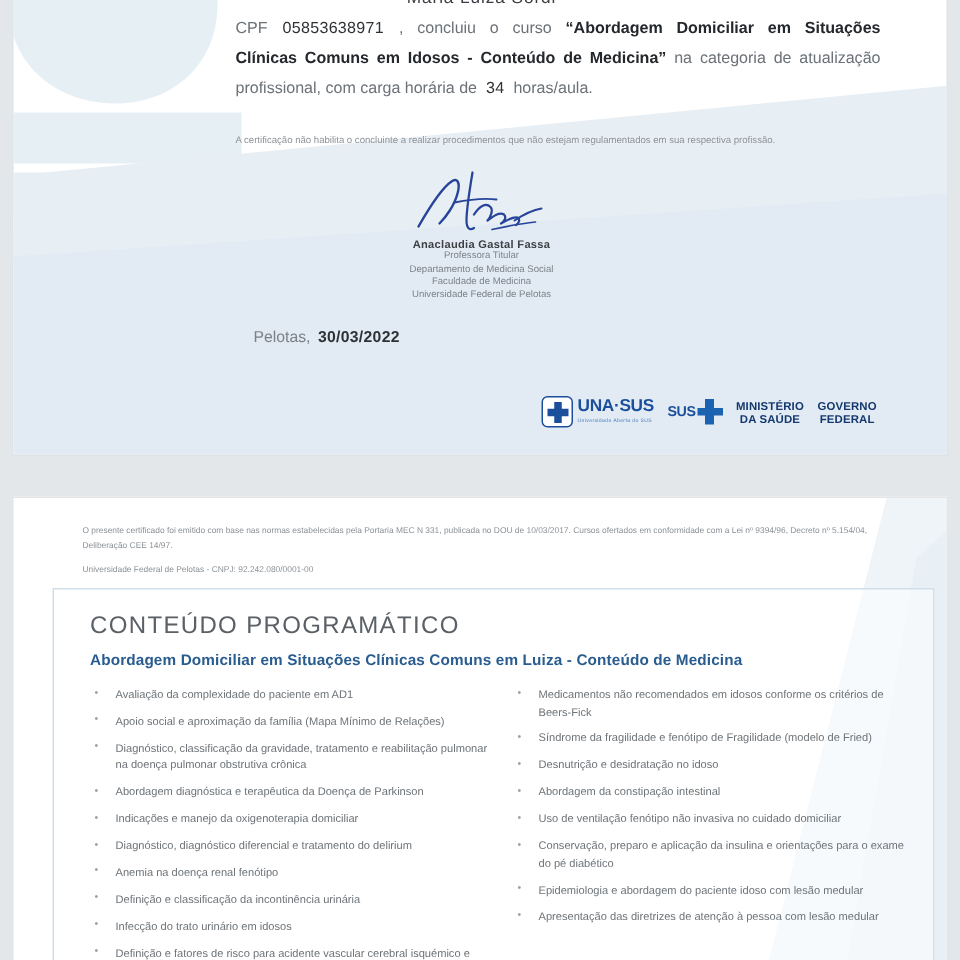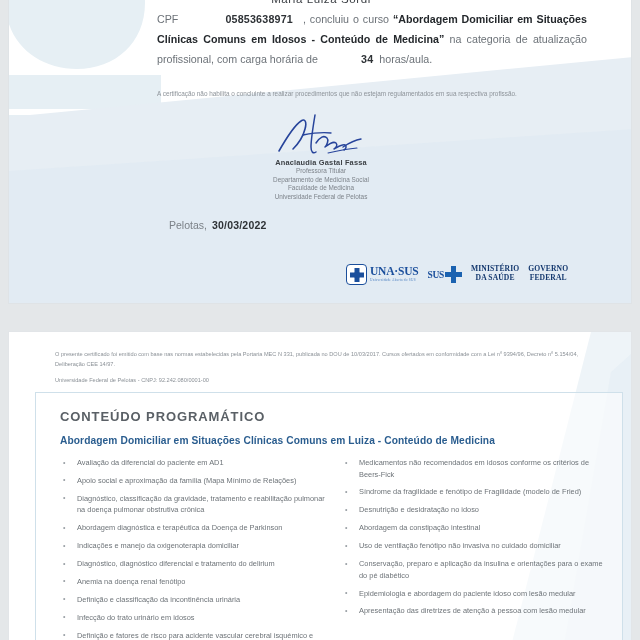--- a/index.html
+++ b/index.html
@@ -85,23 +85,22 @@
     left: 148px;
     top: 318px;
     width: 430px;
     font-size: 10.7px;
     line-height: 20px;
     color: #6c7278;
     text-align: justify;
   }
   .body-text .strong-val {
     color: #2e3236;
-    font-weight: bold;
+    font-weight: normal;
     letter-spacing: 0.2px;
-    margin-left: 37px;
   }
   .body-text .course-title {
     color: #24282c;
     font-weight: bold;
   }
   .body-text .spacer-l { display:inline-block; width: 10px; }
   .body-text .spacer-s { display:inline-block; width: 6px; }
 
   .disclaimer {
     position: absolute;
@@ -145,25 +144,25 @@
   .city-date .date-val {
     color: #2e3236;
     font-weight: bold;
     margin-left: 5px;
     letter-spacing: 0.2px;
   }
 
   
   .logo-strip {
     position: absolute;
-    left: 337px;
+    left: 352px;
     top: 573px;
     display: flex;
+    align-items: center;
     gap: 9px;
-    font-family: Liberation Serif, serif;
   }
   .logo-unasus { display: flex; align-items: center; gap: 3px; }
   .unasus-badge {
     width: 19px; height: 19px;
     border: 1.6px solid #1b4f9c;
     border-radius: 4px;
     position: relative;
     background: #fff;
   }
   .unasus-badge::before {
@@ -263,22 +262,22 @@
     height: 268px;
     border: 1px solid #cfe0ea;
     box-sizing: border-box;
     background: rgba(255,255,255,0.55);
   }
 
   .content-heading {
     position: absolute;
     left: 24px;
     top: 16px;
-    font-size: 13px;
-    font-weight: bold;
+    font-size: 16px;
+    font-weight: normal;
     color: #5a6066;
     letter-spacing: 0.9px;
   }
   .content-course {
     position: absolute;
     left: 24px;
     top: 42px;
     font-size: 10.2px;
     font-weight: bold;
     color: #2a5d8f;
@@ -413,21 +412,21 @@
     <div class="legal-block">O presente certificado foi emitido com base nas normas estabelecidas pela Portaria MEC N 331, publicada no DOU de 10/03/2017. Cursos ofertados em conformidade com a Lei nº 9394/96, Decreto nº 5.154/04, Deliberação CEE 14/97.</div>
     <div class="legal-cnpj">Universidade Federal de Pelotas - CNPJ: 92.242.080/0001-00</div>
 
     <div class="content-box">
       <div class="content-heading">CONTEÚDO PROGRAMÁTICO</div>
       <div class="content-course">Abordagem Domiciliar em Situações Clínicas Comuns em Luiza - Conteúdo de Medicina</div>
 
       <div class="columns">
         <div class="col">
           <ul class="bullets" id="left-list">
-              <li>Avaliação da diferencial do paciente em AD1</li>
+              <li>Avaliação da complexidade do paciente em AD1</li>
               <li>Apoio social e aproximação da família (Mapa Mínimo de Relações)</li>
               <li>Diagnóstico, classificação da gravidade, tratamento e reabilitação pulmonar na doença pulmonar obstrutiva crônica</li>
               <li>Abordagem diagnóstica e terapêutica da Doença de Parkinson</li>
               <li>Indicações e manejo da oxigenoterapia domiciliar</li>
               <li>Diagnóstico, diagnóstico diferencial e tratamento do delirium</li>
               <li>Anemia na doença renal fenótipo</li>
               <li>Definição e classificação da incontinência urinária</li>
               <li>Infecção do trato urinário em idosos</li>
               <li>Definição e fatores de risco para acidente vascular cerebral isquémico e Depressão pós-acidente vascular cerebral</li>
             </ul>

